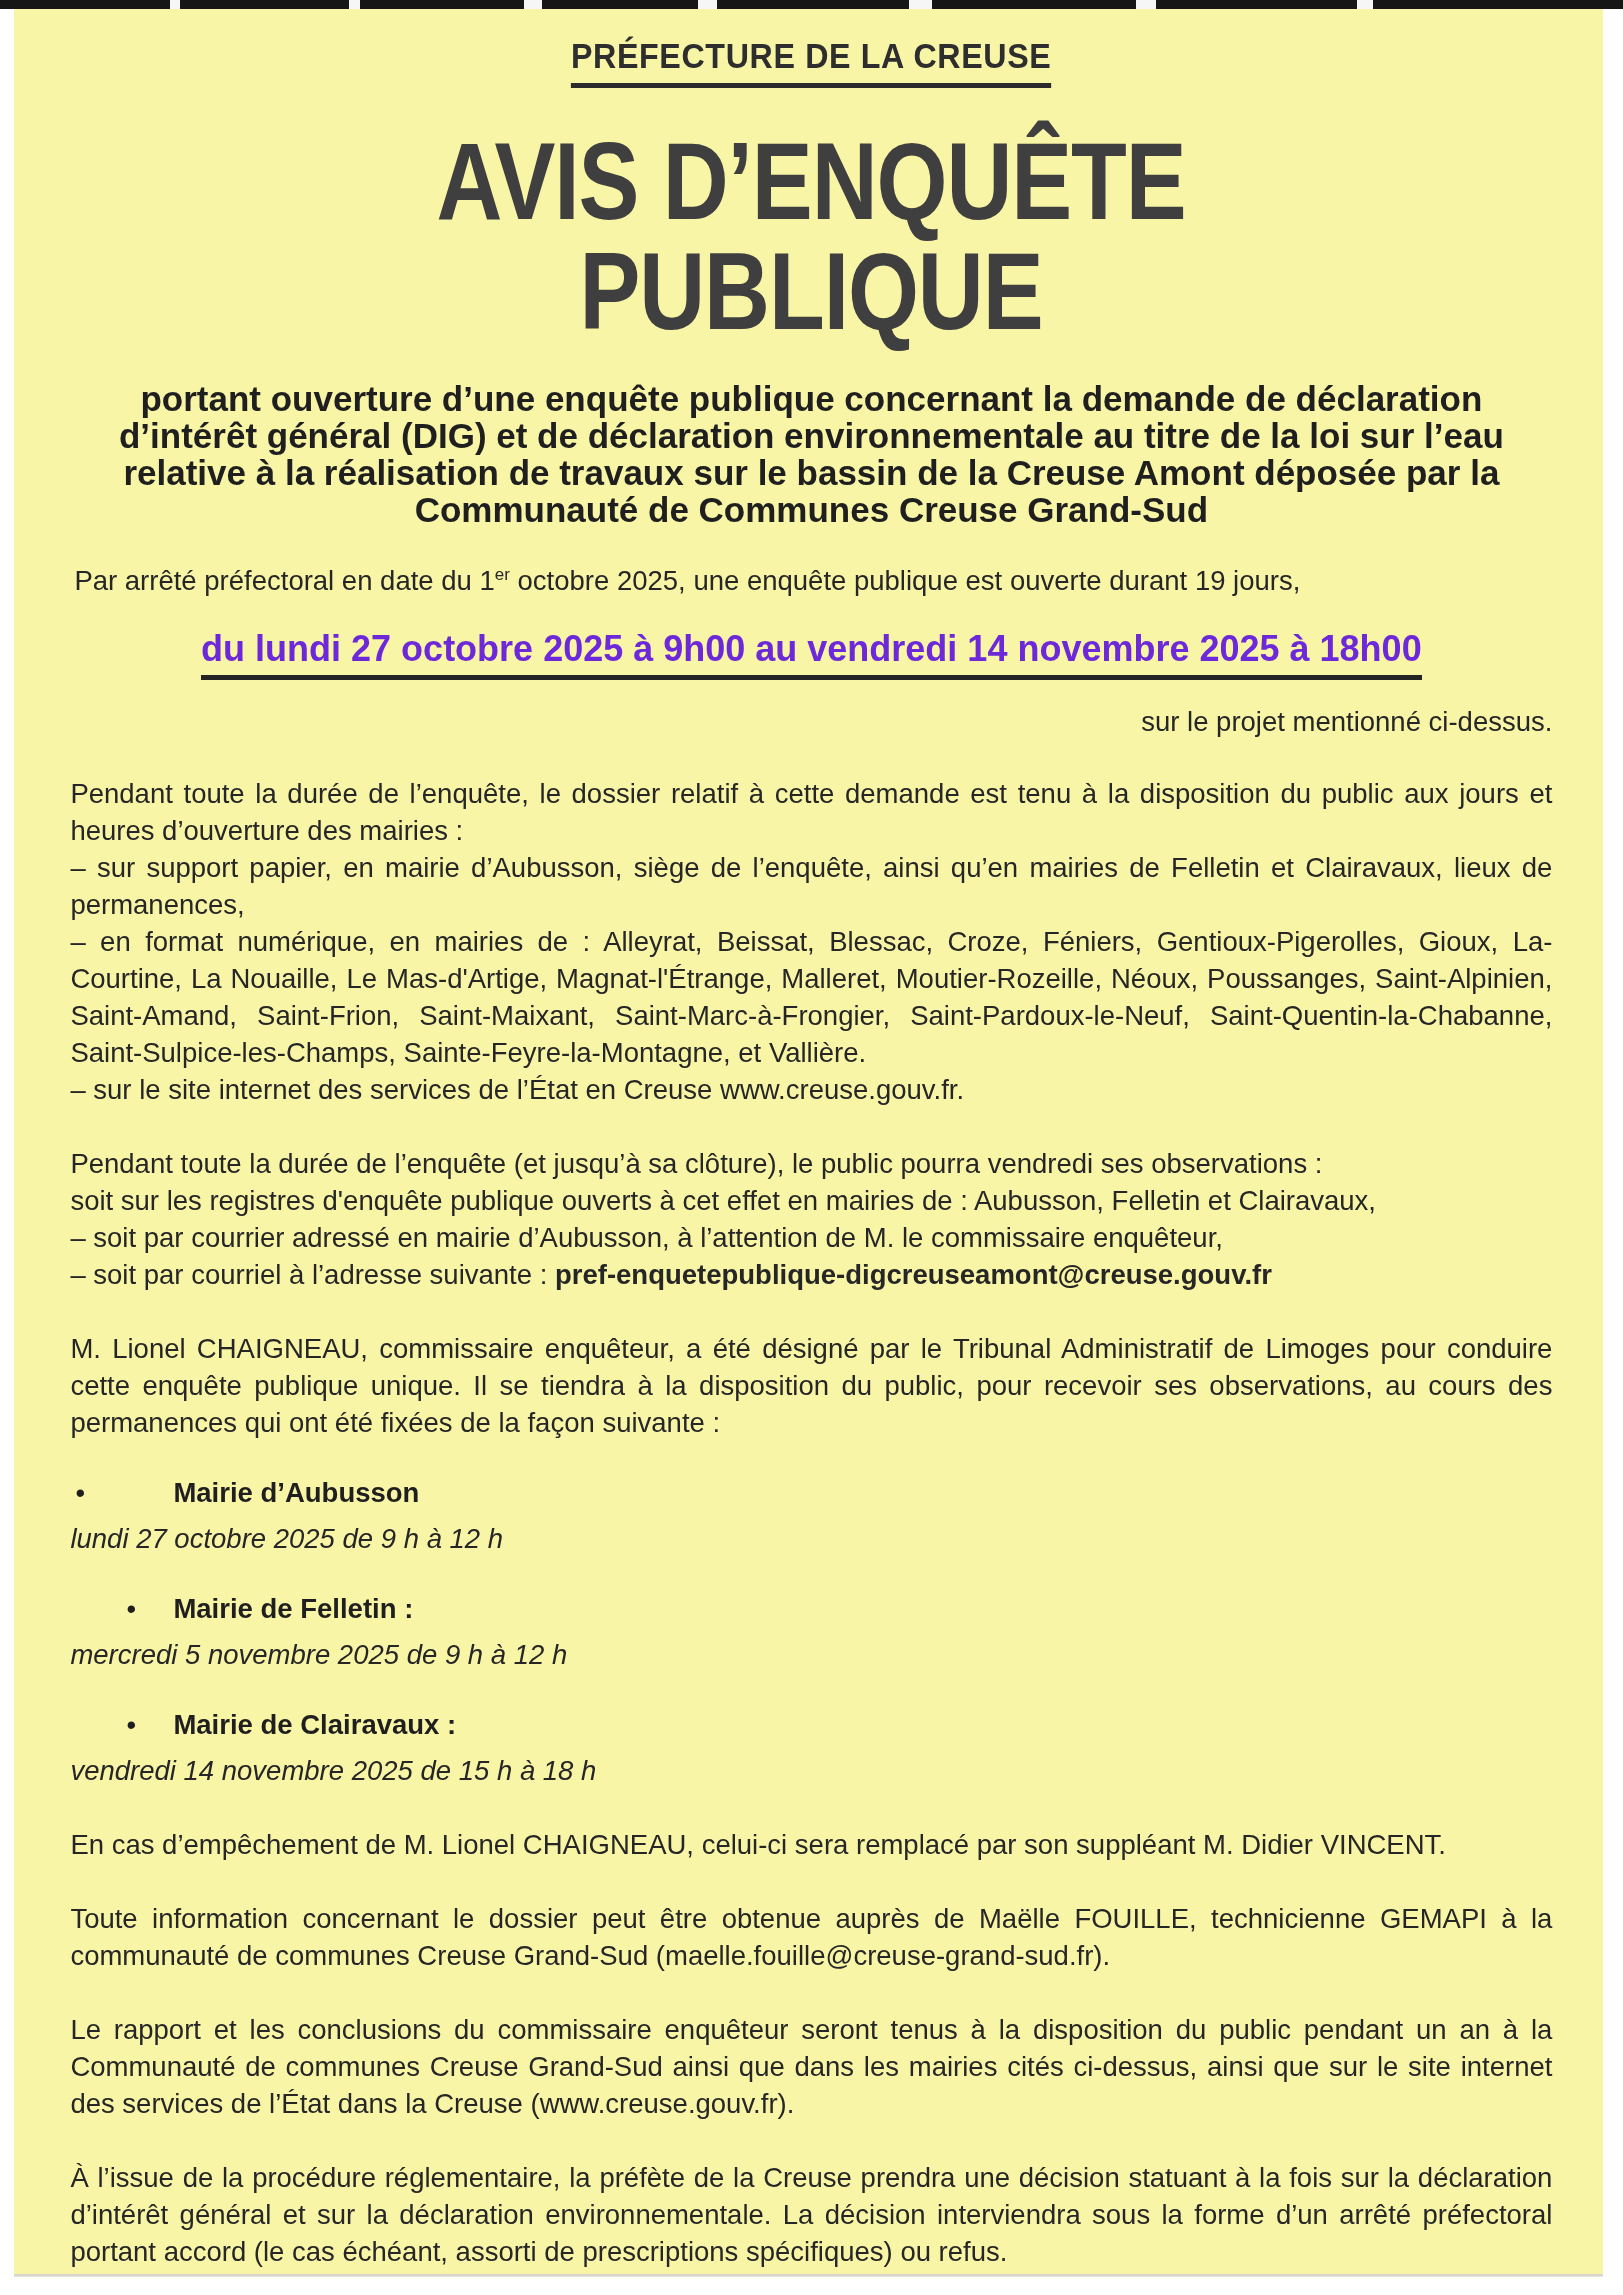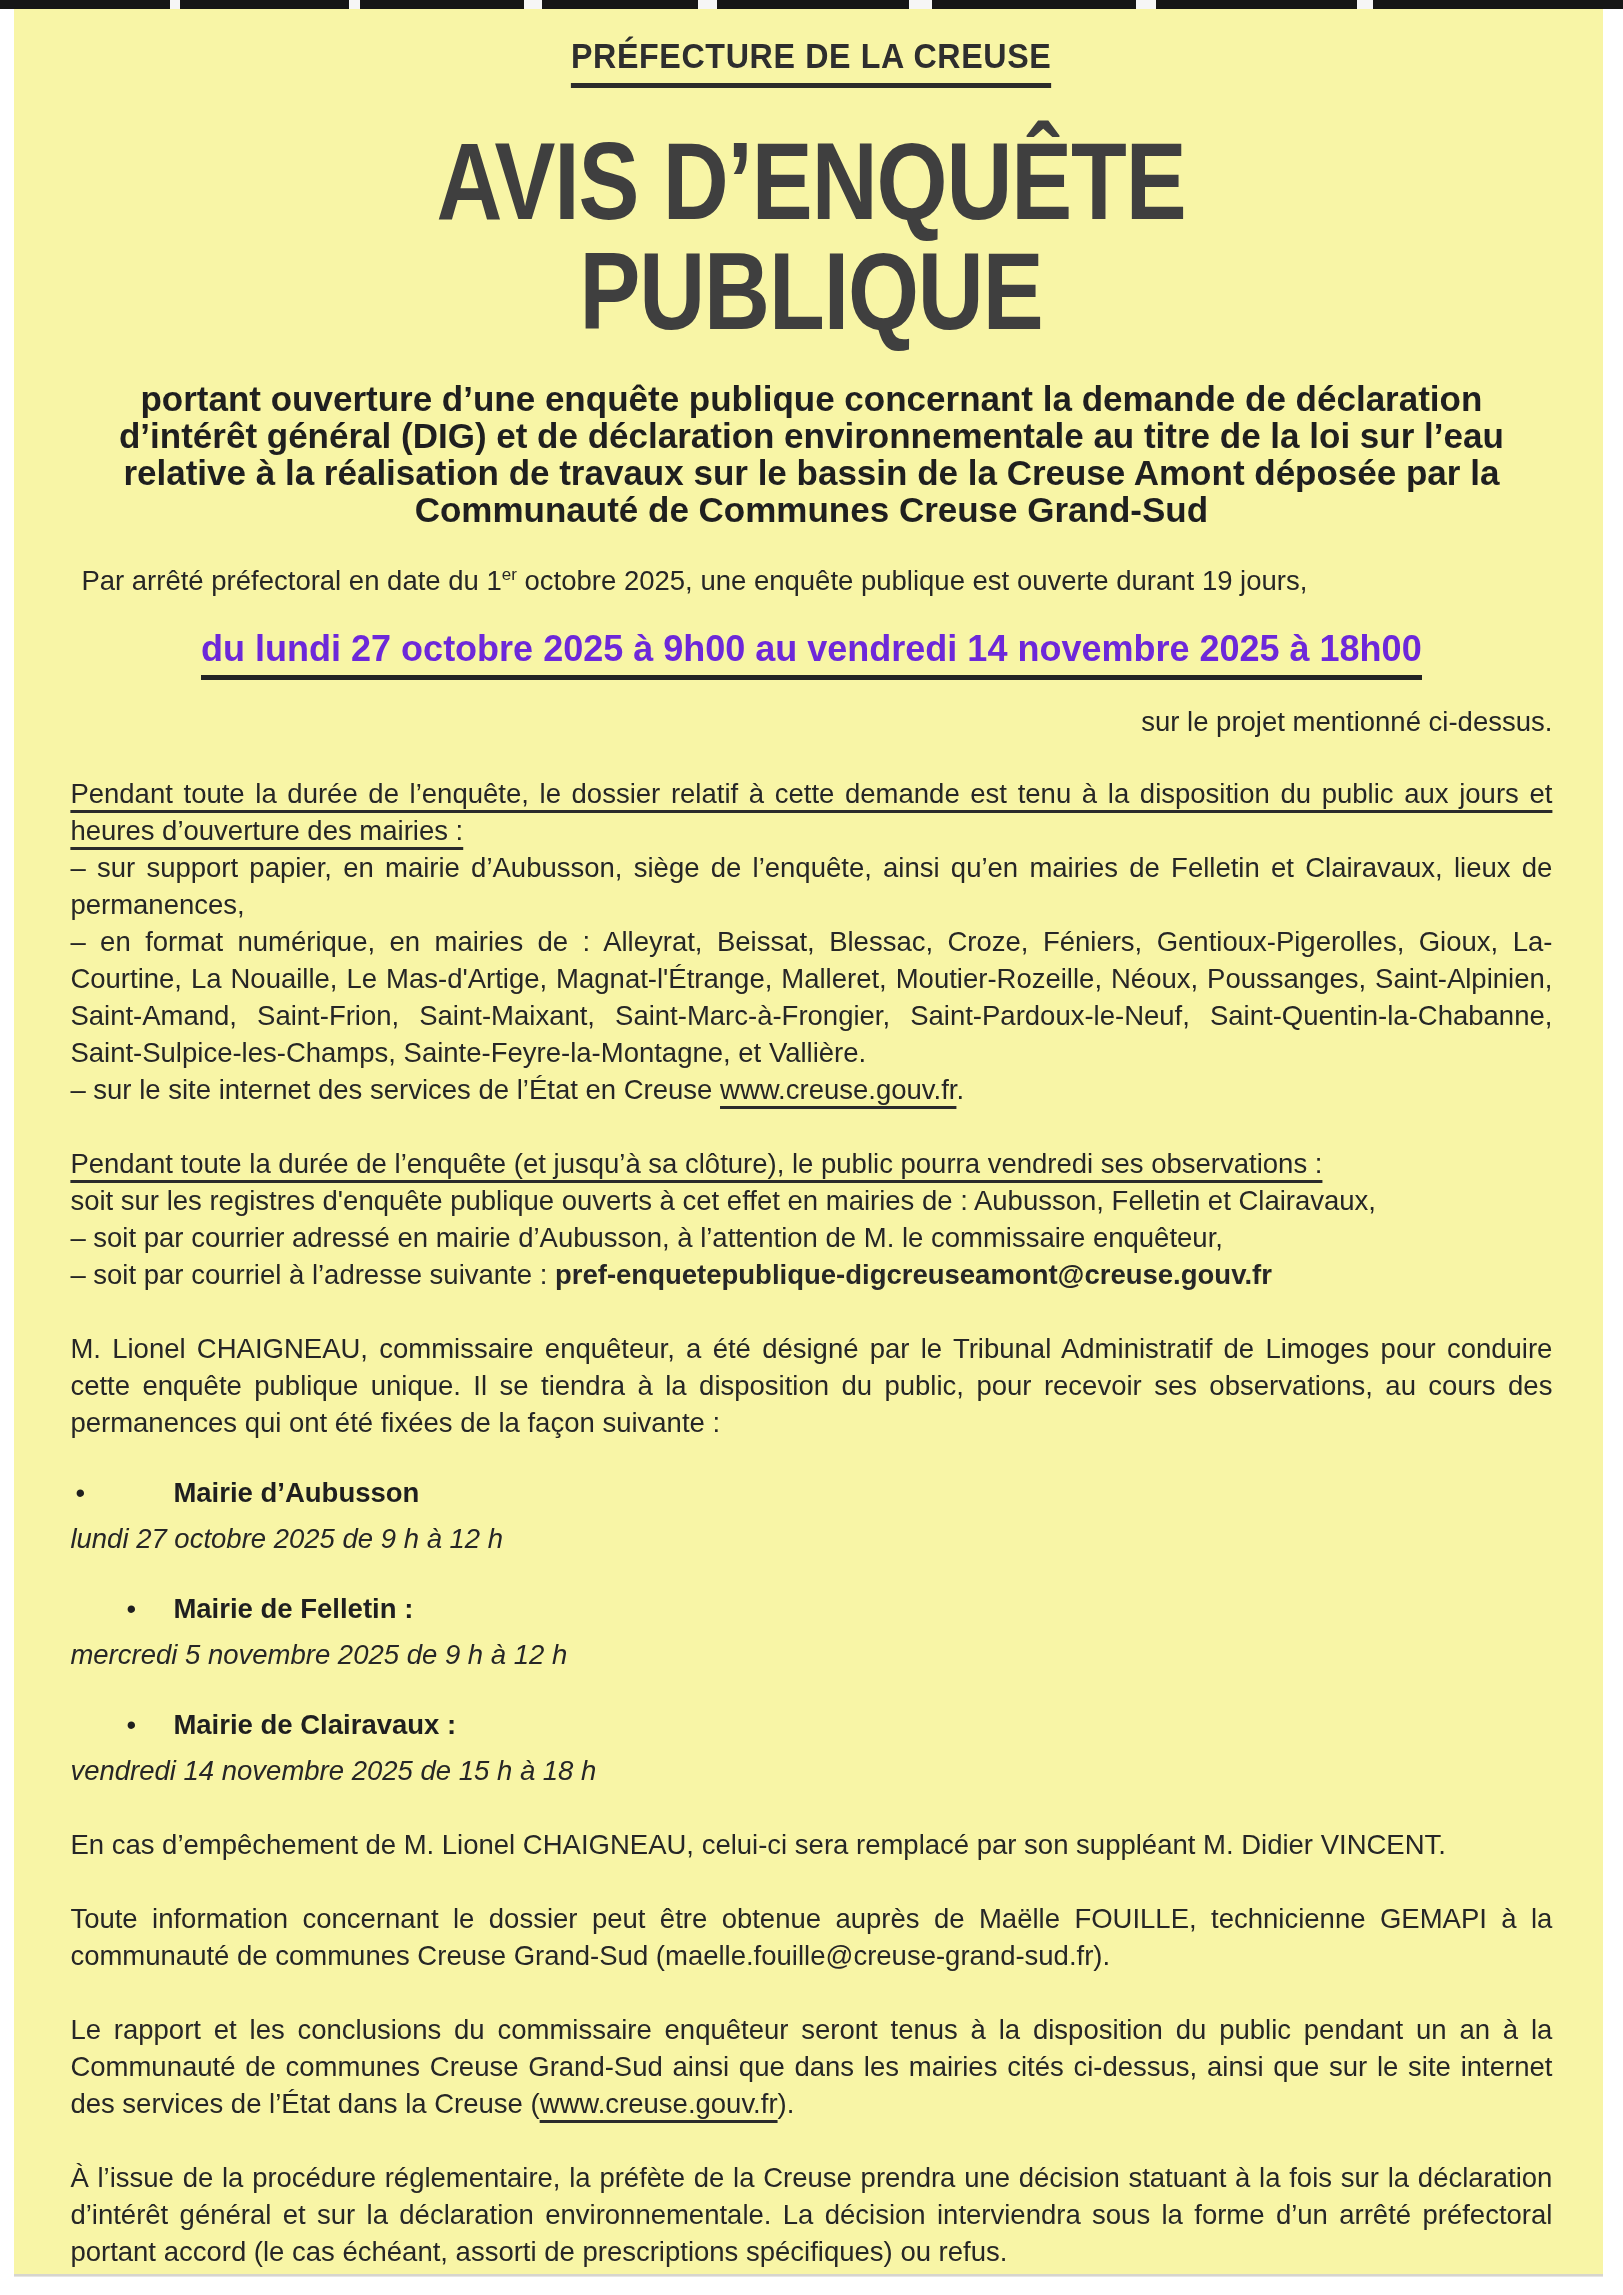--- a/index.html
+++ b/index.html
@@ -67,21 +67,21 @@
   .subtitle {
     margin: 34px auto 0 auto;
     text-align: center;
     font-weight: 700;
     font-size: 35px;
     line-height: 37px;
     color: #1f1f1f;
     max-width: 1499px;
   }
   .arrete {
-    margin: 34px 0 0 11px;
+    margin: 34px 0 0 4px;
     font-size: 27.5px;
     line-height: 37px;
     text-align: justify;
   }
   .arrete sup {
     font-size: 17px;
     vertical-align: super;
     line-height: 0;
   }
   .period {
@@ -103,21 +103,20 @@
     font-size: 27.5px;
   }
   .para {
     margin: 0;
     font-size: 27.5px;
     line-height: 37px;
     text-align: justify;
   }
   .gap { margin-top: 37px; }
   .u {
-    text-decoration: underline;
     text-decoration-thickness: 2.6px;
     text-underline-offset: 6.5px;
     text-decoration-color: #2b2b2b;
   }
   .email { font-weight: 700; }
   .perm { margin-top: 33px; }
   .perm-head { position: relative; font-weight: 700; font-size: 27.5px; line-height: 37px; color: #1f1f1f; }
   .perm-head .bullet { position: absolute; top: 0; font-weight: 400; font-size: 27.5px; }
   .perm-head.first .bullet { left: 5.2px; }
   .perm-head.deep .bullet { left: 56px; }

